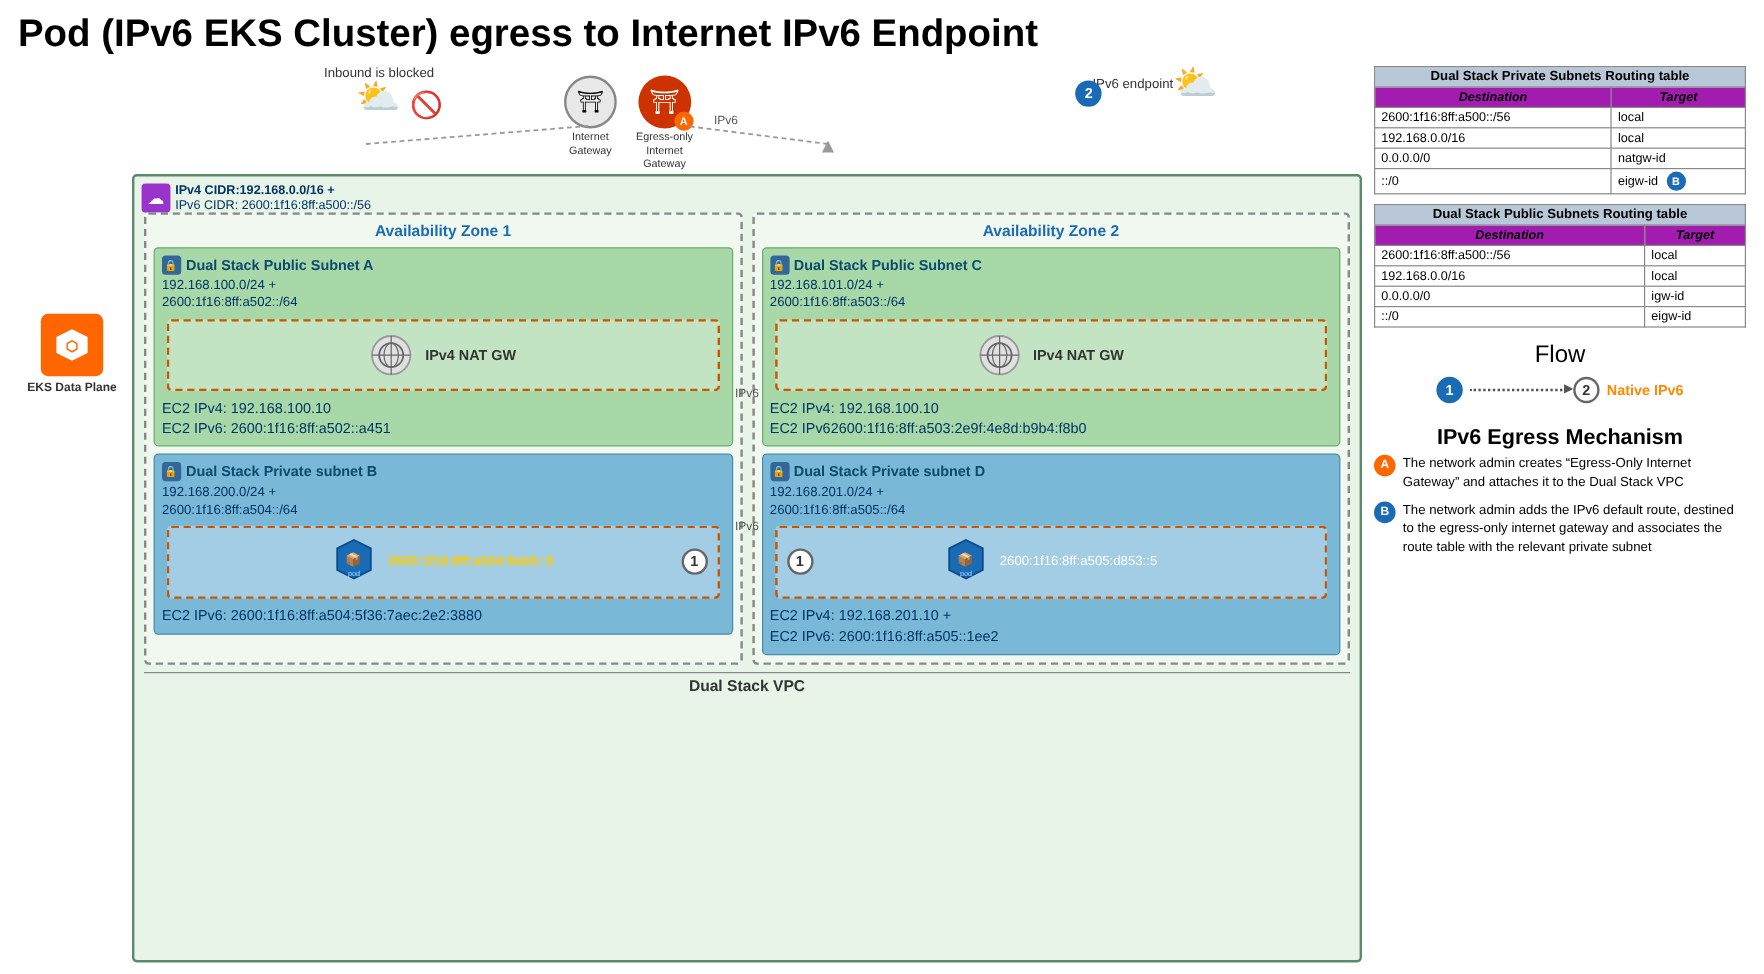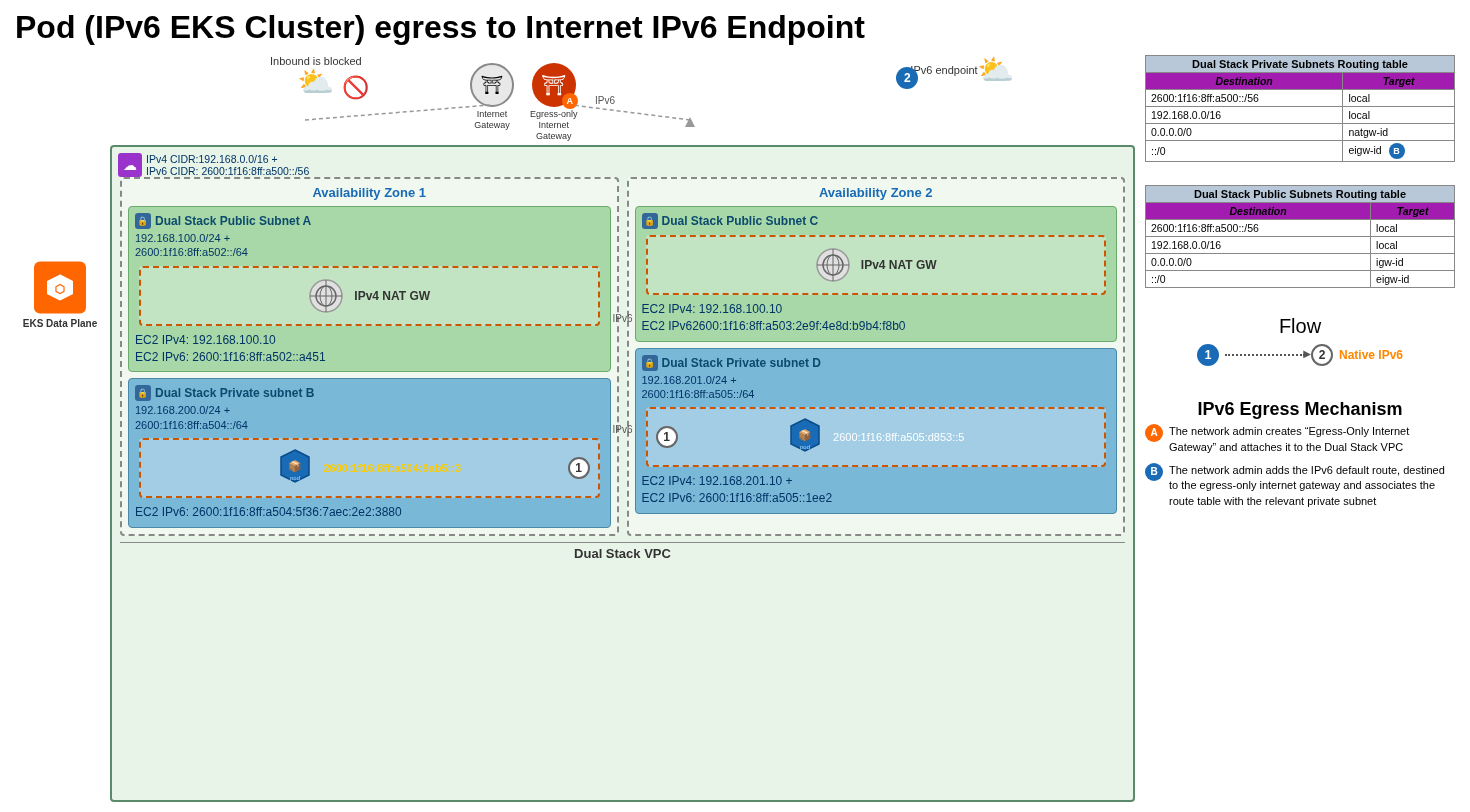--- a/index.html
+++ b/index.html
@@ -120,21 +120,21 @@
     }
     .pod-icon-wrap {
       position: relative;
     }
     
     .right-panel {
       width: 310px;
       flex-shrink: 0;
       display: flex;
       flex-direction: column;
-      gap: 23px;
+      gap: 8px;
       font-size: 11px;
     }
     .flow-section {
       margin-top: 4px;
     }
     .flow-title {
       font-size: 20px;
       font-weight: normal;
       text-align: center;
       margin-bottom: 6px;
@@ -328,21 +328,21 @@
         </svg>
       </div>
 
       <div style="border:2px solid #5a8a6a; border-radius:4px; background:#e8f4e8; margin-left:95px; position:relative; padding:30px 8px 6px 8px; flex:1;">
 
         <div style="position:absolute; top:6px; left:6px; display:flex; align-items:center; gap:4px;">
           <div style="width:24px; height:24px; background:#9933cc; border-radius:3px; display:flex; align-items:center; justify-content:center;">
             <span style="font-size:14px; color:#fff;">☁</span>
           </div>
           <div>
-            <div style="font-size:10.5px; color:#003366;">IPv4 CIDR:192.168.0.0/16 +</div>
+            <div style="font-size:10.5px; color:#003366;font-weight:bold;">IPv4 CIDR:192.168.0.0/16 +</div>
             <div style="font-size:10.5px; color:#003366;">IPv6 CIDR: 2600:1f16:8ff:a500::/56</div>
           </div>
         </div>
 
         <div class="az-columns" style="position:relative;">
 
           <div class="az-col">
             <div class="az-title">Availability Zone 1</div>
 
             <div class="subnet-public">
@@ -416,20 +416,24 @@
           <div class="az-col">
             <div class="az-title">Availability Zone 2</div>
 
             <div class="subnet-public">
               <div class="subnet-header">
                 <div class="subnet-lock">
                   <span style="font-size:9px; color:#fff;">🔒</span>
                 </div>
                 <span class="subnet-name">Dual Stack Public Subnet C</span>
               </div>
+              <div class="subnet-cidr">
+                <span>192.168.101.0/24 +</span><br>
+                <span>2600:1f16:8ff:a503::/64</span>
+              </div>
 
               <div class="nat-gw-box">
                 <svg class="router-icon" viewBox="0 0 36 36">
                   <circle cx="18" cy="18" r="16" fill="#e0e0e0" stroke="#999" stroke-width="1.5"></circle>
                   <circle cx="18" cy="18" r="10" fill="none" stroke="#666" stroke-width="1.5"></circle>
                   <line x1="18" y1="2" x2="18" y2="34" stroke="#666" stroke-width="1"></line>
                   <line x1="2" y1="18" x2="34" y2="18" stroke="#666" stroke-width="1"></line>
                   <ellipse cx="18" cy="18" rx="6" ry="10" fill="none" stroke="#666" stroke-width="1"></ellipse>
                 </svg>
                 <span class="nat-gw-label">IPv4 NAT GW</span>

